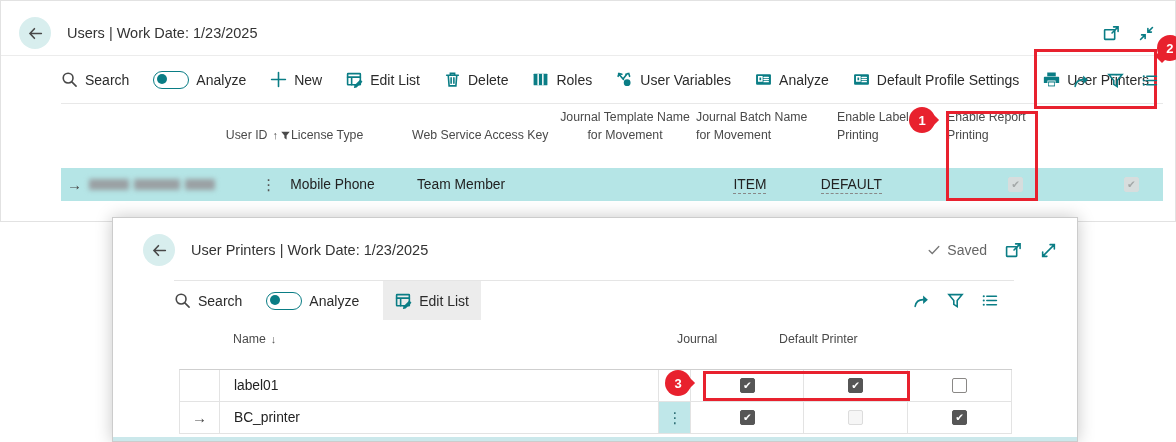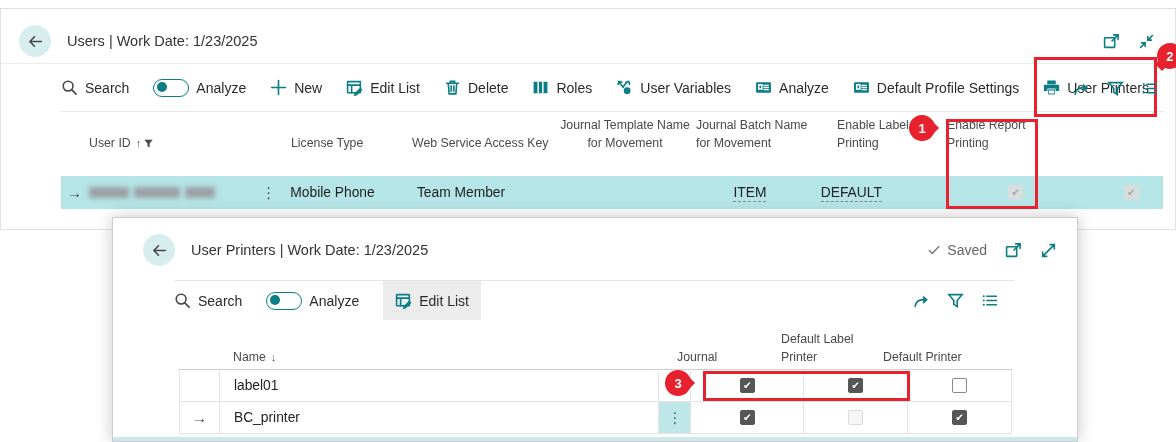--- a/index.html
+++ b/index.html
@@ -3,21 +3,21 @@
 <meta charset="utf-8">
 <style>
   * { box-sizing: border-box; margin: 0; padding: 0; }
   html,body { width:1176px; height:442px; }
   body {
     font-family: "Liberation Sans", "DejaVu Sans", sans-serif;
     background:#fff; color:#2b2b2b; position:relative; overflow:hidden;
     font-size:14px;
   }
   .window { position:absolute; background:#fff; }
-  #win-users { left:0; top:8px; width:1176px; height:222px; border:1px solid #e2e2e2; }
+  #win-users { left:0; top:0; width:1176px; height:222px; border:1px solid #e2e2e2; }
   #win-printers {
     left:112px; top:217px; width:966px; height:225px;
     border:1px solid #cccccc; box-shadow:0 0 16px rgba(0,0,0,.22); z-index:5;padding-left:12px;
   }
 
   
   .titlebar { display:flex; align-items:center; padding:12px 20px 0 18px; height:52px; }
   .back-btn {
     width:32px; height:32px; border-radius:50%; background:#d8eeee; flex:0 0 32px;
     display:flex; align-items:center; justify-content:center; cursor:pointer;
@@ -58,21 +58,21 @@
 
   
   .t1-head {
     position:absolute; left:60px; top:108px; display:flex; align-items:flex-end;
     font-size:12.3px; color:#4a4a4a; line-height:1.45; padding-bottom:7px;
   }
   .t1-row {
     position:absolute; left:60px; top:167px; height:33px; width:1102px;
     display:flex; align-items:center; background:#b5e5e6; font-size:13.8px; color:#222;
   }
-  .c-arrow{width:28px; padding-left:6px;} .c-userid{width:202px; display:flex; align-items:center;}
+  .c-arrow{width:28px; padding-left:6px;} .c-userid{width:202px; display:flex; align-items:center;justify-content:flex-end;}
   .c-device{width:127px;} .c-license{width:121px;} .c-wsak{width:142px;}
   .c-jtpl{width:142px;text-align:center;} .c-jbatch{width:123px;}
   .c-elp{width:92px; padding-left:18px;} .c-erp{width:110px; margin-left:18px; padding-left:18px;}
   .t1-row .c-elp{ display:flex; justify-content:flex-end; padding-right:12px; }
   .t1-row .c-erp{ display:flex; justify-content:flex-end; padding-right:24px; }
   .hdr-sort { font-size:11px; color:#555; margin:0 2px 0 5px; }
   .hdr-flex { display:flex; align-items:center; }
   .dotted-val { border-bottom:1px dashed #888; padding-bottom:1px; }
   .redacted { display:inline-flex; gap:5px; filter:blur(2.5px); margin-right:4px; }
   .redacted i { display:block; height:11px; background:#9aa0a3; border-radius:1px; }
@@ -368,21 +368,20 @@
         </svg>
       </span>
   </div>
 
   <div class="t2-head">
     <div class="h2-name hdr-flex">
       <span>Name</span>
       <span class="hdr-sort">↓</span>
     </div>
     <div class="h2-assigned">Journal</div>
-    <div class="h2-dlp">Default Label Printer</div>
     <div class="h2-dp">Default Printer</div>
   </div>
 
   <div class="t2-grid">
     <div class="t2-row">
       <div class="c2-sel"></div>
       <div class="c2-name">label01</div>
       <div class="c2-dots"></div>
       <div class="c2-assigned">
           <span class="cb checked"></span>

